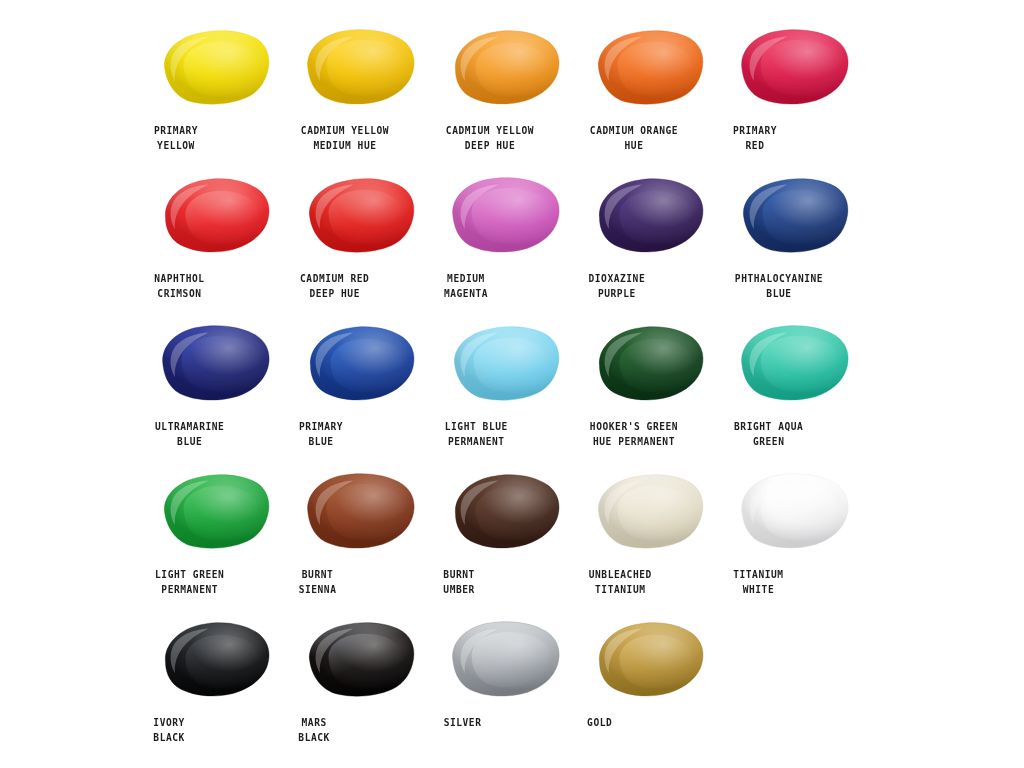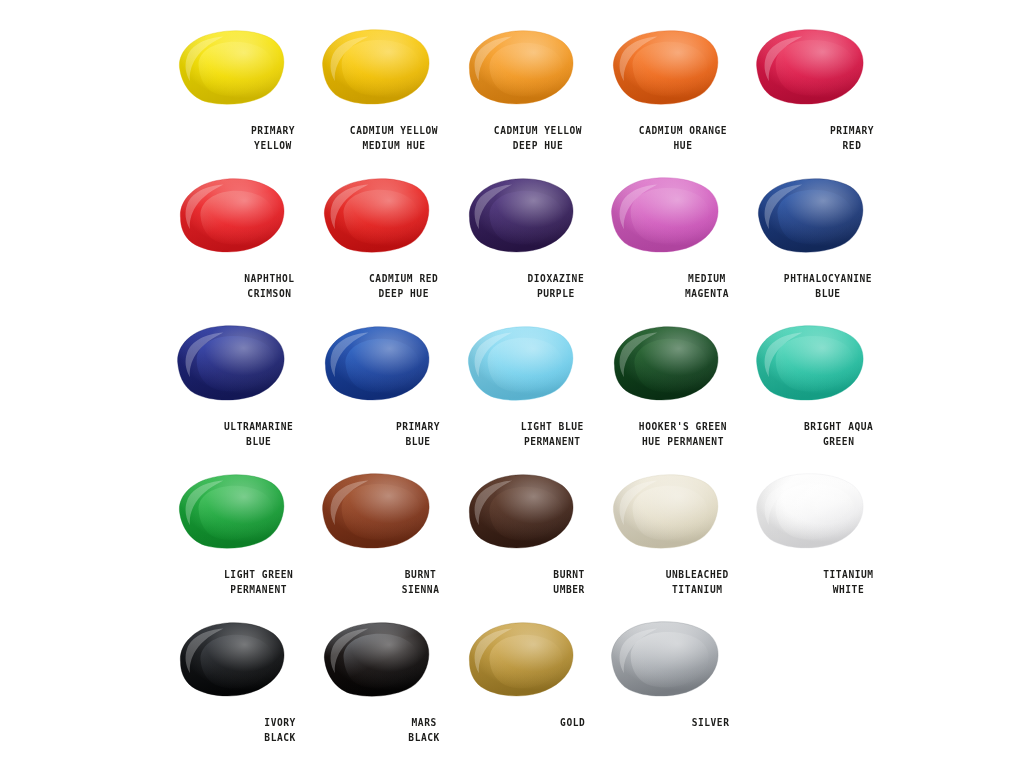--- a/index.html
+++ b/index.html
@@ -30,21 +30,21 @@
   .row {
     display: flex;
     width: 724px;
     height: 148px;
   }
   .row.last { height: 130px; }
   .cell {
     width: 144.8px;
     display: flex;
     flex-direction: column;
-    align-items: flex-end;
+    align-items: flex-start;
   }
   .blob-wrap {
     width: 130px;
     height: 92px;
     display: flex;
     align-items: center;
     justify-content: center;
     position: relative;
   }
   .blob-wrap svg {
@@ -282,20 +282,50 @@
               <path d="M10,46 C8,30 22,15 44,10 C64,5 86,6 102,13 C116,19 121,32 119,45 C117,58 110,71 96,77 C80,84 58,86 40,82 C22,78 12,62 10,46 Z" fill="none" stroke="#CE1112" stroke-opacity="0.35" stroke-width="1"></path>
             </svg>
           </div>
           <div class="label">CADMIUM RED
 DEEP HUE</div>
         </div>
         <div class="cell">
           <div class="blob-wrap">
             <svg viewBox="0 0 130 92" xmlns="http://www.w3.org/2000/svg" aria-hidden="true">
               <defs>
+                <linearGradient id="g7" x1="0" y1="0" x2="0.35" y2="1">
+                  <stop offset="0%" stop-color="#E38BD2"></stop>
+                  <stop offset="42%" stop-color="#D45FC0"></stop>
+                  <stop offset="100%" stop-color="#C24BB0"></stop>
+                </linearGradient>
+                <linearGradient id="h7" x1="0.1" y1="0" x2="0.8" y2="1">
+                  <stop offset="0%" stop-color="#E38BD2" stop-opacity="0.95"></stop>
+                  <stop offset="55%" stop-color="#D45FC0" stop-opacity="0.55"></stop>
+                  <stop offset="100%" stop-color="#C24BB0" stop-opacity="0.35"></stop>
+                </linearGradient>
+                <radialGradient id="sh7" cx="0.62" cy="0.3" r="0.62">
+                  <stop offset="0%" stop-color="#ffffff" stop-opacity="0.40"></stop>
+                  <stop offset="60%" stop-color="#ffffff" stop-opacity="0.06"></stop>
+                  <stop offset="100%" stop-color="#000000" stop-opacity="0.10"></stop>
+                </radialGradient>
+              </defs>
+              <path d="M8,44 C7,28 20,13 42,8 C66,3 92,7 106,16 C119,24 122,38 118,51 C114,64 102,75 86,80 C66,86 42,85 26,77 C13,70 9,56 8,44 Z" fill="url(#g7)"></path>
+              <path d="M28,42 C28,29 40,19 60,17 C80,15 99,21 106,31 C113,41 110,55 99,64 C87,73 66,77 50,73 C35,69 28,55 28,42 Z" fill="url(#h7)"></path>
+              <path d="M8,44 C7,28 20,13 42,8 C66,3 92,7 106,16 C119,24 122,38 118,51 C114,64 102,75 86,80 C66,86 42,85 26,77 C13,70 9,56 8,44 Z" fill="url(#sh7)"></path>
+              <path d="M18,34 C22,22 38,14 56,13 C46,18 34,25 27,36 C22,44 20,52 21,60 C16,52 15,42 18,34 Z" fill="#ffffff" opacity="0.26"></path>
+              <path d="M8,44 C7,28 20,13 42,8 C66,3 92,7 106,16 C119,24 122,38 118,51 C114,64 102,75 86,80 C66,86 42,85 26,77 C13,70 9,56 8,44 Z" fill="none" stroke="#C24BB0" stroke-opacity="0.35" stroke-width="1"></path>
+            </svg>
+          </div>
+          <div class="label">MEDIUM
+MAGENTA</div>
+        </div>
+        <div class="cell">
+          <div class="blob-wrap">
+            <svg viewBox="0 0 130 92" xmlns="http://www.w3.org/2000/svg" aria-hidden="true">
+              <defs>
                 <linearGradient id="g8" x1="0" y1="0" x2="0.35" y2="1">
                   <stop offset="0%" stop-color="#4F3580"></stop>
                   <stop offset="42%" stop-color="#3B2464"></stop>
                   <stop offset="100%" stop-color="#2A1549"></stop>
                 </linearGradient>
                 <linearGradient id="h8" x1="0.1" y1="0" x2="0.8" y2="1">
                   <stop offset="0%" stop-color="#4F3580" stop-opacity="0.95"></stop>
                   <stop offset="55%" stop-color="#3B2464" stop-opacity="0.55"></stop>
                   <stop offset="100%" stop-color="#2A1549" stop-opacity="0.35"></stop>
                 </linearGradient>
@@ -312,50 +342,20 @@
               <path d="M11,48 C9,31 24,14 48,9 C70,4 94,8 108,18 C120,27 122,41 117,54 C111,68 96,78 78,82 C58,86 36,83 23,74 C14,67 11,57 11,48 Z" fill="none" stroke="#2A1549" stroke-opacity="0.35" stroke-width="1"></path>
             </svg>
           </div>
           <div class="label">DIOXAZINE
 PURPLE</div>
         </div>
         <div class="cell">
           <div class="blob-wrap">
             <svg viewBox="0 0 130 92" xmlns="http://www.w3.org/2000/svg" aria-hidden="true">
               <defs>
-                <linearGradient id="g7" x1="0" y1="0" x2="0.35" y2="1">
-                  <stop offset="0%" stop-color="#E38BD2"></stop>
-                  <stop offset="42%" stop-color="#D45FC0"></stop>
-                  <stop offset="100%" stop-color="#C24BB0"></stop>
-                </linearGradient>
-                <linearGradient id="h7" x1="0.1" y1="0" x2="0.8" y2="1">
-                  <stop offset="0%" stop-color="#E38BD2" stop-opacity="0.95"></stop>
-                  <stop offset="55%" stop-color="#D45FC0" stop-opacity="0.55"></stop>
-                  <stop offset="100%" stop-color="#C24BB0" stop-opacity="0.35"></stop>
-                </linearGradient>
-                <radialGradient id="sh7" cx="0.62" cy="0.3" r="0.62">
-                  <stop offset="0%" stop-color="#ffffff" stop-opacity="0.40"></stop>
-                  <stop offset="60%" stop-color="#ffffff" stop-opacity="0.06"></stop>
-                  <stop offset="100%" stop-color="#000000" stop-opacity="0.10"></stop>
-                </radialGradient>
-              </defs>
-              <path d="M8,44 C7,28 20,13 42,8 C66,3 92,7 106,16 C119,24 122,38 118,51 C114,64 102,75 86,80 C66,86 42,85 26,77 C13,70 9,56 8,44 Z" fill="url(#g7)"></path>
-              <path d="M28,42 C28,29 40,19 60,17 C80,15 99,21 106,31 C113,41 110,55 99,64 C87,73 66,77 50,73 C35,69 28,55 28,42 Z" fill="url(#h7)"></path>
-              <path d="M8,44 C7,28 20,13 42,8 C66,3 92,7 106,16 C119,24 122,38 118,51 C114,64 102,75 86,80 C66,86 42,85 26,77 C13,70 9,56 8,44 Z" fill="url(#sh7)"></path>
-              <path d="M18,34 C22,22 38,14 56,13 C46,18 34,25 27,36 C22,44 20,52 21,60 C16,52 15,42 18,34 Z" fill="#ffffff" opacity="0.26"></path>
-              <path d="M8,44 C7,28 20,13 42,8 C66,3 92,7 106,16 C119,24 122,38 118,51 C114,64 102,75 86,80 C66,86 42,85 26,77 C13,70 9,56 8,44 Z" fill="none" stroke="#C24BB0" stroke-opacity="0.35" stroke-width="1"></path>
-            </svg>
-          </div>
-          <div class="label">MEDIUM
-MAGENTA</div>
-        </div>
-        <div class="cell">
-          <div class="blob-wrap">
-            <svg viewBox="0 0 130 92" xmlns="http://www.w3.org/2000/svg" aria-hidden="true">
-              <defs>
                 <linearGradient id="g9" x1="0" y1="0" x2="0.35" y2="1">
                   <stop offset="0%" stop-color="#2E5BAE"></stop>
                   <stop offset="42%" stop-color="#1F3F86"></stop>
                   <stop offset="100%" stop-color="#142C63"></stop>
                 </linearGradient>
                 <linearGradient id="h9" x1="0.1" y1="0" x2="0.8" y2="1">
                   <stop offset="0%" stop-color="#2E5BAE" stop-opacity="0.95"></stop>
                   <stop offset="55%" stop-color="#1F3F86" stop-opacity="0.55"></stop>
                   <stop offset="100%" stop-color="#142C63" stop-opacity="0.35"></stop>
                 </linearGradient>
@@ -738,20 +738,49 @@
               <path d="M10,46 C8,30 22,15 44,10 C64,5 86,6 102,13 C116,19 121,32 119,45 C117,58 110,71 96,77 C80,84 58,86 40,82 C22,78 12,62 10,46 Z" fill="none" stroke="#050404" stroke-opacity="0.35" stroke-width="1"></path>
             </svg>
           </div>
           <div class="label">MARS
 BLACK</div>
         </div>
         <div class="cell">
           <div class="blob-wrap">
             <svg viewBox="0 0 130 92" xmlns="http://www.w3.org/2000/svg" aria-hidden="true">
               <defs>
+                <linearGradient id="g22" x1="0" y1="0" x2="0.35" y2="1">
+                  <stop offset="0%" stop-color="#DCDEE0"></stop>
+                  <stop offset="42%" stop-color="#B3B7BC"></stop>
+                  <stop offset="100%" stop-color="#84898F"></stop>
+                </linearGradient>
+                <linearGradient id="h22" x1="0.1" y1="0" x2="0.8" y2="1">
+                  <stop offset="0%" stop-color="#DCDEE0" stop-opacity="0.95"></stop>
+                  <stop offset="55%" stop-color="#B3B7BC" stop-opacity="0.55"></stop>
+                  <stop offset="100%" stop-color="#84898F" stop-opacity="0.35"></stop>
+                </linearGradient>
+                <radialGradient id="sh22" cx="0.62" cy="0.3" r="0.62">
+                  <stop offset="0%" stop-color="#ffffff" stop-opacity="0.40"></stop>
+                  <stop offset="60%" stop-color="#ffffff" stop-opacity="0.06"></stop>
+                  <stop offset="100%" stop-color="#000000" stop-opacity="0.10"></stop>
+                </radialGradient>
+              </defs>
+              <path d="M8,44 C7,28 20,13 42,8 C66,3 92,7 106,16 C119,24 122,38 118,51 C114,64 102,75 86,80 C66,86 42,85 26,77 C13,70 9,56 8,44 Z" fill="url(#g22)"></path>
+              <path d="M28,42 C28,29 40,19 60,17 C80,15 99,21 106,31 C113,41 110,55 99,64 C87,73 66,77 50,73 C35,69 28,55 28,42 Z" fill="url(#h22)"></path>
+              <path d="M8,44 C7,28 20,13 42,8 C66,3 92,7 106,16 C119,24 122,38 118,51 C114,64 102,75 86,80 C66,86 42,85 26,77 C13,70 9,56 8,44 Z" fill="url(#sh22)"></path>
+              <path d="M18,34 C22,22 38,14 56,13 C46,18 34,25 27,36 C22,44 20,52 21,60 C16,52 15,42 18,34 Z" fill="#ffffff" opacity="0.26"></path>
+              <path d="M8,44 C7,28 20,13 42,8 C66,3 92,7 106,16 C119,24 122,38 118,51 C114,64 102,75 86,80 C66,86 42,85 26,77 C13,70 9,56 8,44 Z" fill="none" stroke="#84898F" stroke-opacity="0.35" stroke-width="1"></path>
+            </svg>
+          </div>
+          <div class="label">SILVER</div>
+        </div>
+        <div class="cell">
+          <div class="blob-wrap">
+            <svg viewBox="0 0 130 92" xmlns="http://www.w3.org/2000/svg" aria-hidden="true">
+              <defs>
                 <linearGradient id="g23" x1="0" y1="0" x2="0.35" y2="1">
                   <stop offset="0%" stop-color="#D8B76A"></stop>
                   <stop offset="42%" stop-color="#BE9739"></stop>
                   <stop offset="100%" stop-color="#9C7A25"></stop>
                 </linearGradient>
                 <linearGradient id="h23" x1="0.1" y1="0" x2="0.8" y2="1">
                   <stop offset="0%" stop-color="#D8B76A" stop-opacity="0.95"></stop>
                   <stop offset="55%" stop-color="#BE9739" stop-opacity="0.55"></stop>
                   <stop offset="100%" stop-color="#9C7A25" stop-opacity="0.35"></stop>
                 </linearGradient>
@@ -762,45 +791,16 @@
                 </radialGradient>
               </defs>
               <path d="M11,48 C9,31 24,14 48,9 C70,4 94,8 108,18 C120,27 122,41 117,54 C111,68 96,78 78,82 C58,86 36,83 23,74 C14,67 11,57 11,48 Z" fill="url(#g23)"></path>
               <path d="M32,46 C31,33 44,22 62,20 C81,18 98,24 105,34 C112,44 108,57 98,65 C86,74 68,78 53,74 C39,70 33,58 32,46 Z" fill="url(#h23)"></path>
               <path d="M11,48 C9,31 24,14 48,9 C70,4 94,8 108,18 C120,27 122,41 117,54 C111,68 96,78 78,82 C58,86 36,83 23,74 C14,67 11,57 11,48 Z" fill="url(#sh23)"></path>
               <path d="M18,34 C22,22 38,14 56,13 C46,18 34,25 27,36 C22,44 20,52 21,60 C16,52 15,42 18,34 Z" fill="#ffffff" opacity="0.26"></path>
               <path d="M11,48 C9,31 24,14 48,9 C70,4 94,8 108,18 C120,27 122,41 117,54 C111,68 96,78 78,82 C58,86 36,83 23,74 C14,67 11,57 11,48 Z" fill="none" stroke="#9C7A25" stroke-opacity="0.35" stroke-width="1"></path>
             </svg>
           </div>
           <div class="label">GOLD</div>
-        </div>
-        <div class="cell">
-          <div class="blob-wrap">
-            <svg viewBox="0 0 130 92" xmlns="http://www.w3.org/2000/svg" aria-hidden="true">
-              <defs>
-                <linearGradient id="g22" x1="0" y1="0" x2="0.35" y2="1">
-                  <stop offset="0%" stop-color="#DCDEE0"></stop>
-                  <stop offset="42%" stop-color="#B3B7BC"></stop>
-                  <stop offset="100%" stop-color="#84898F"></stop>
-                </linearGradient>
-                <linearGradient id="h22" x1="0.1" y1="0" x2="0.8" y2="1">
-                  <stop offset="0%" stop-color="#DCDEE0" stop-opacity="0.95"></stop>
-                  <stop offset="55%" stop-color="#B3B7BC" stop-opacity="0.55"></stop>
-                  <stop offset="100%" stop-color="#84898F" stop-opacity="0.35"></stop>
-                </linearGradient>
-                <radialGradient id="sh22" cx="0.62" cy="0.3" r="0.62">
-                  <stop offset="0%" stop-color="#ffffff" stop-opacity="0.40"></stop>
-                  <stop offset="60%" stop-color="#ffffff" stop-opacity="0.06"></stop>
-                  <stop offset="100%" stop-color="#000000" stop-opacity="0.10"></stop>
-                </radialGradient>
-              </defs>
-              <path d="M8,44 C7,28 20,13 42,8 C66,3 92,7 106,16 C119,24 122,38 118,51 C114,64 102,75 86,80 C66,86 42,85 26,77 C13,70 9,56 8,44 Z" fill="url(#g22)"></path>
-              <path d="M28,42 C28,29 40,19 60,17 C80,15 99,21 106,31 C113,41 110,55 99,64 C87,73 66,77 50,73 C35,69 28,55 28,42 Z" fill="url(#h22)"></path>
-              <path d="M8,44 C7,28 20,13 42,8 C66,3 92,7 106,16 C119,24 122,38 118,51 C114,64 102,75 86,80 C66,86 42,85 26,77 C13,70 9,56 8,44 Z" fill="url(#sh22)"></path>
-              <path d="M18,34 C22,22 38,14 56,13 C46,18 34,25 27,36 C22,44 20,52 21,60 C16,52 15,42 18,34 Z" fill="#ffffff" opacity="0.26"></path>
-              <path d="M8,44 C7,28 20,13 42,8 C66,3 92,7 106,16 C119,24 122,38 118,51 C114,64 102,75 86,80 C66,86 42,85 26,77 C13,70 9,56 8,44 Z" fill="none" stroke="#84898F" stroke-opacity="0.35" stroke-width="1"></path>
-            </svg>
-          </div>
-          <div class="label">SILVER</div>
         </div>
       </div>
     </div>
 </div>
 
 </body></html>

